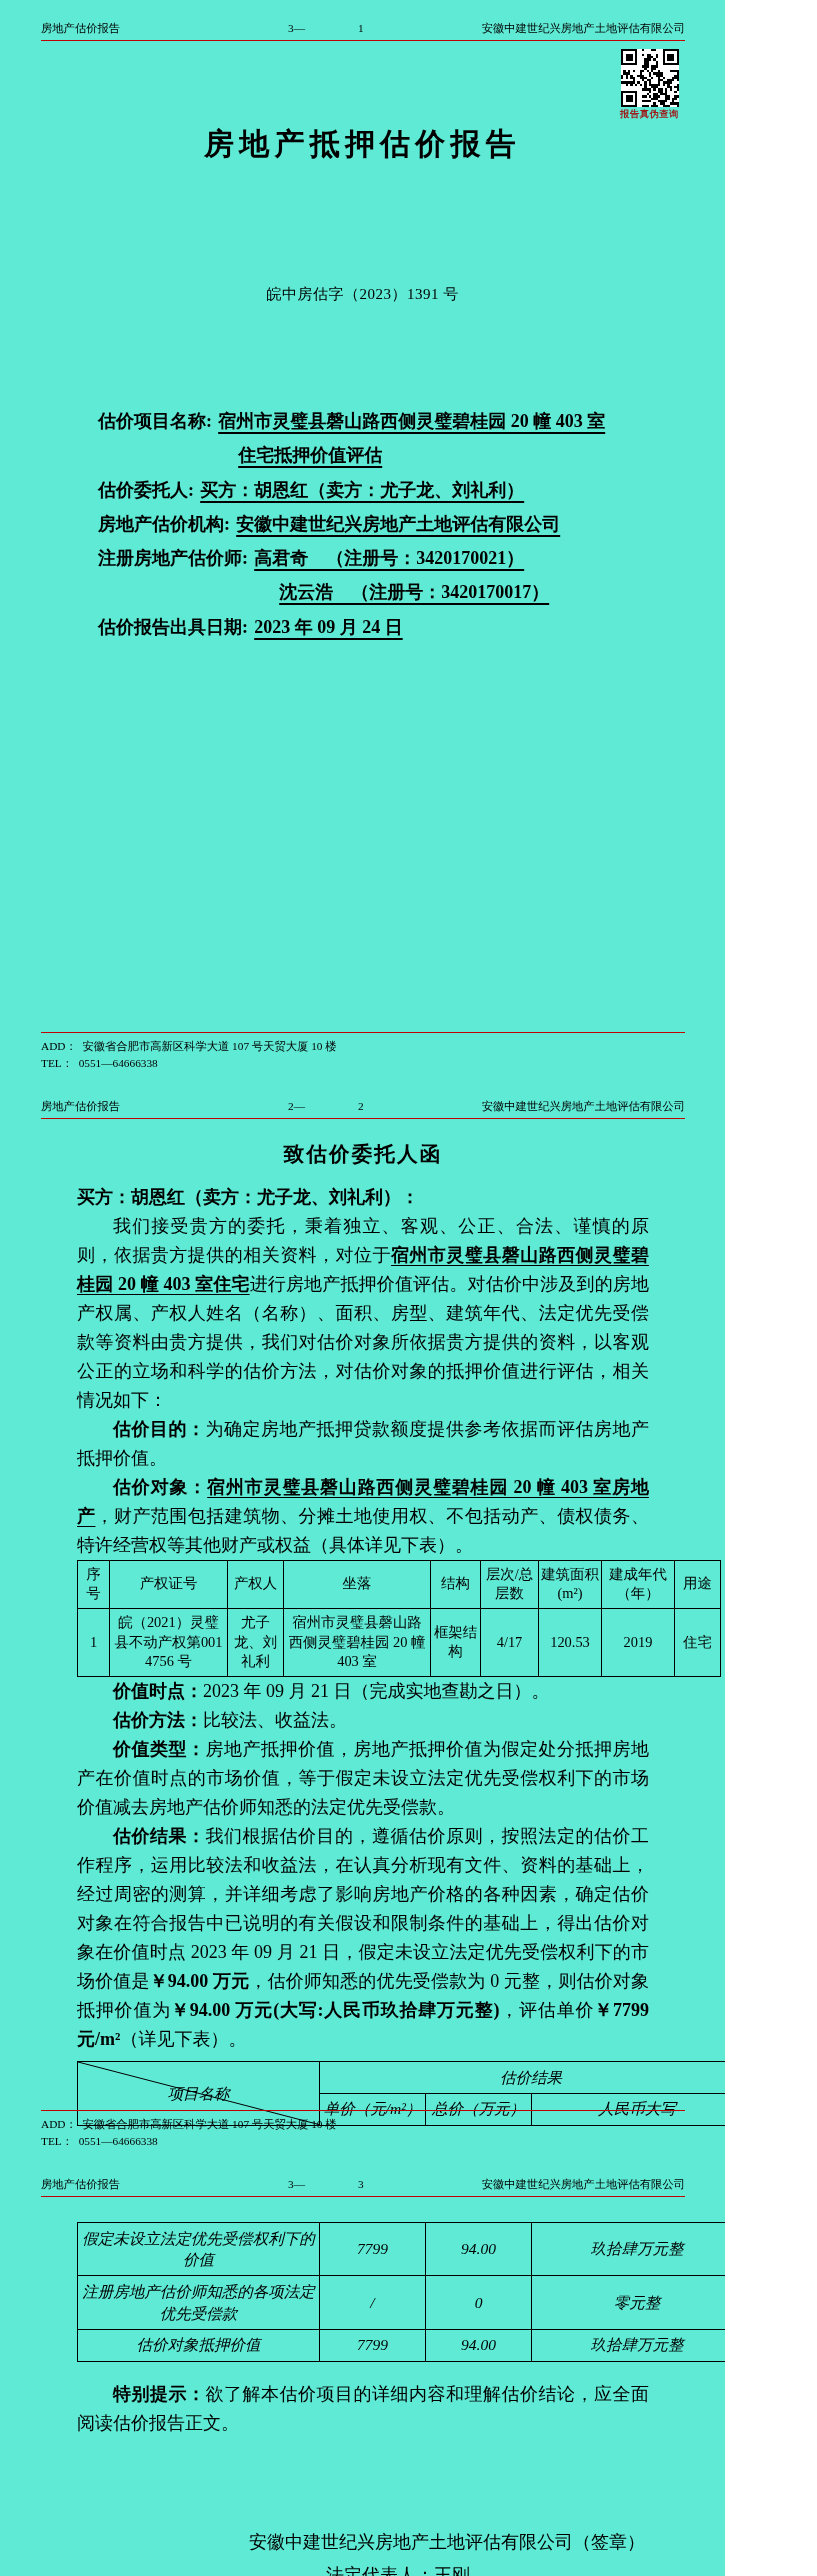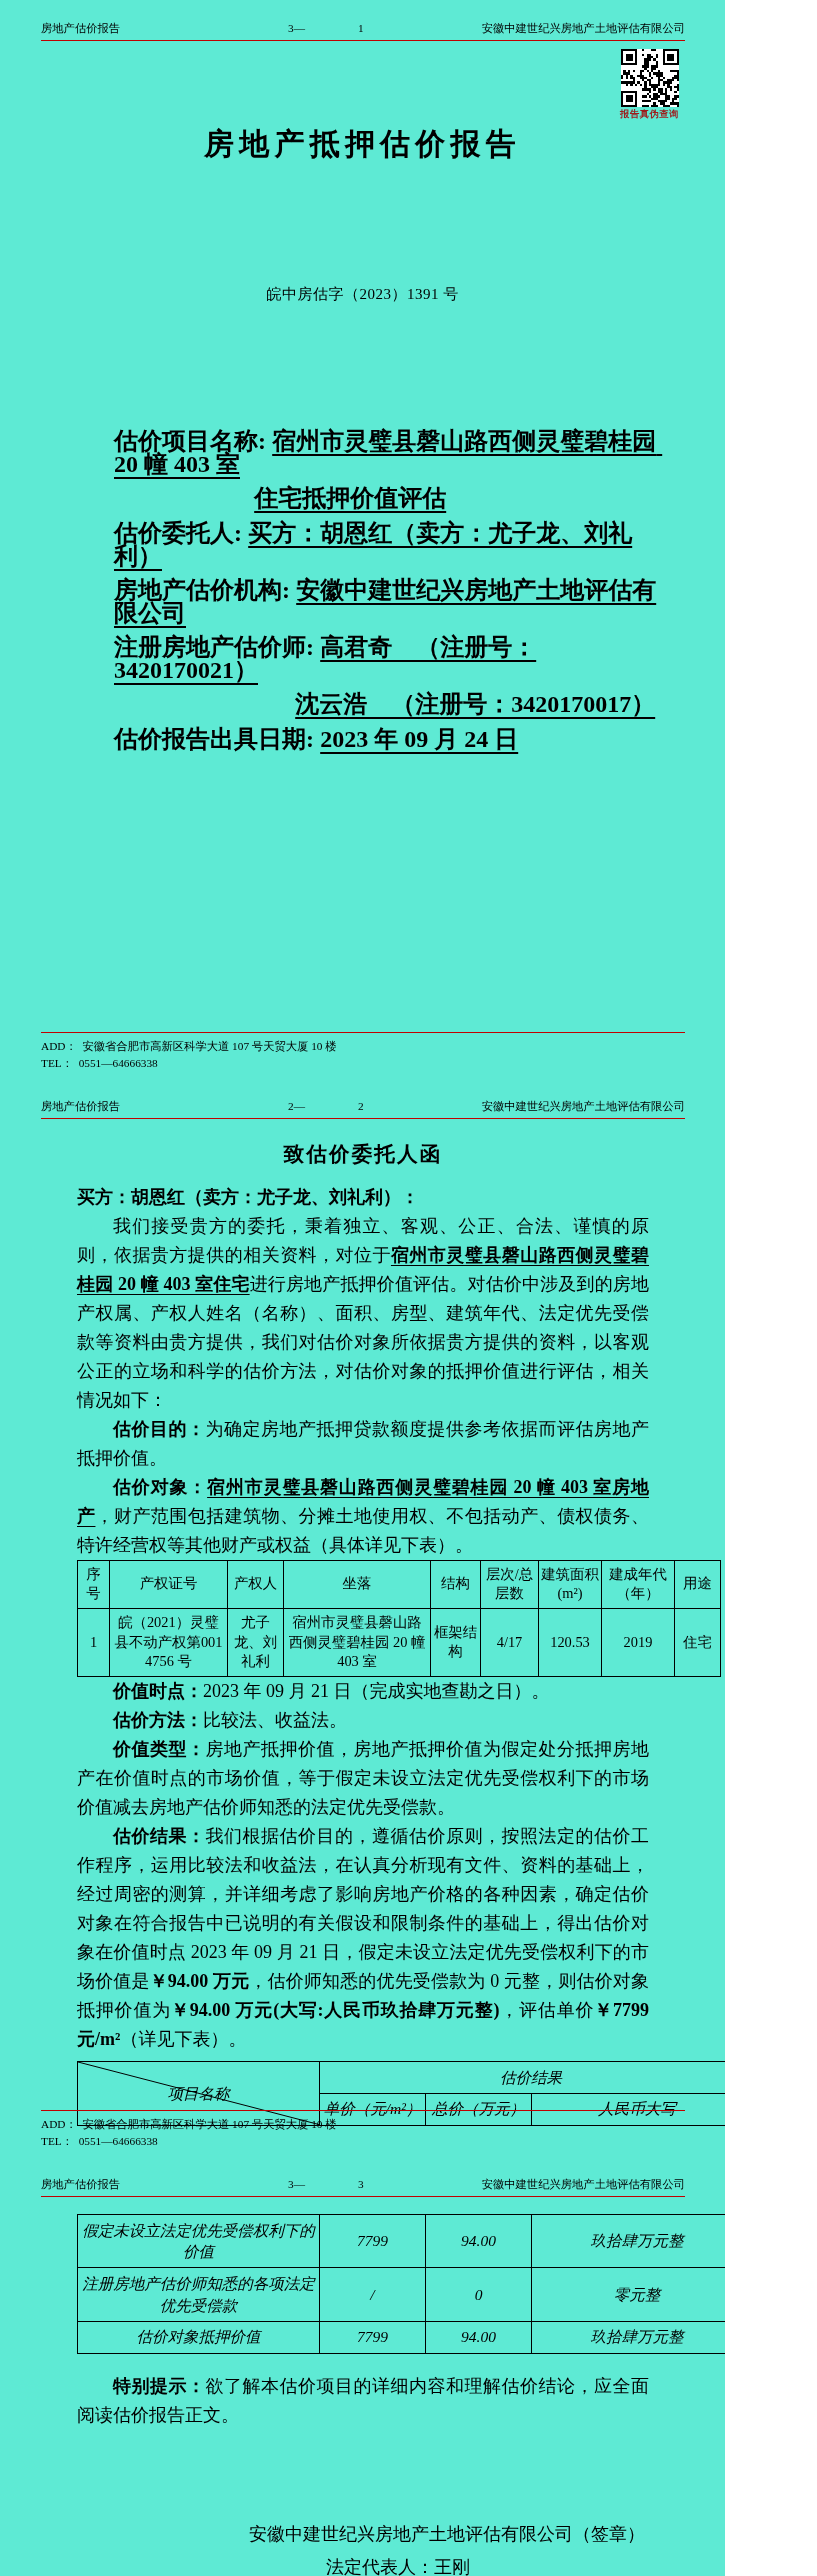--- a/index.html
+++ b/index.html
@@ -40,21 +40,21 @@
     font-size:11.3px;line-height:17px;
   }
   .page-footer div{white-space:pre-wrap;}
   
   .qr-wrap{position:absolute;top:49px;right:44px;width:63px;text-align:center;}
   .qr{width:58px;height:58px;margin:0 auto;}
   .qr svg{display:block;}
   .qr-caption{margin-top:1px;font-size:9.3px;font-weight:bold;color:var(--caption-red);letter-spacing:0.5px;white-space:nowrap;}
   .title{position:absolute;top:124px;left:0;width:100%;text-align:center;font-size:30px;font-weight:bold;letter-spacing:5.2px;}
   .doc-no{position:absolute;top:246px;left:0;width:100%;text-align:center;font-size:15px;letter-spacing:0.5px;margin-top:39px;}
-  .form{position:absolute;top:430px;left:98px;right:62px;font-size:24px;font-weight:bold;margin-left:16px;}
+  .form{position:absolute;top:410px;left:98px;right:62px;font-size:18px;font-weight:bold;}
   .frow{margin-bottom:11.3px;line-height:23px;white-space:nowrap;}
   .fval{
     text-decoration:underline;
     text-decoration-thickness:1.5px;
     text-underline-offset:5.2px;
     padding:0 6.2px;
     white-space:pre-wrap;
   }
   .cont1{margin-left:134px;}
   .cont2{margin-left:175px;}
@@ -441,21 +441,21 @@
 
   <section class="page">
     <header class="page-header">
       <span class="ph-left">房地产估价报告</span>
       <span class="ph-num1">3—</span>
       <span class="ph-num2">3</span>
       <span class="ph-right">安徽中建世纪兴房地产土地评估有限公司</span>
     </header>
 
     <div class="content">
-      <table class="rtable" style="margin-top:1px;">
+      <table class="rtable" style="margin-top:9px;">
         <colgroup>
           <col style="width:242px">
             <col style="width:106px">
             <col style="width:106px">
             <col style="width:211px">
         </colgroup>
         <tbody>
             <tr>
           <td>假定未设立法定优先受偿权利下的价值</td>
           <td>7799</td>

